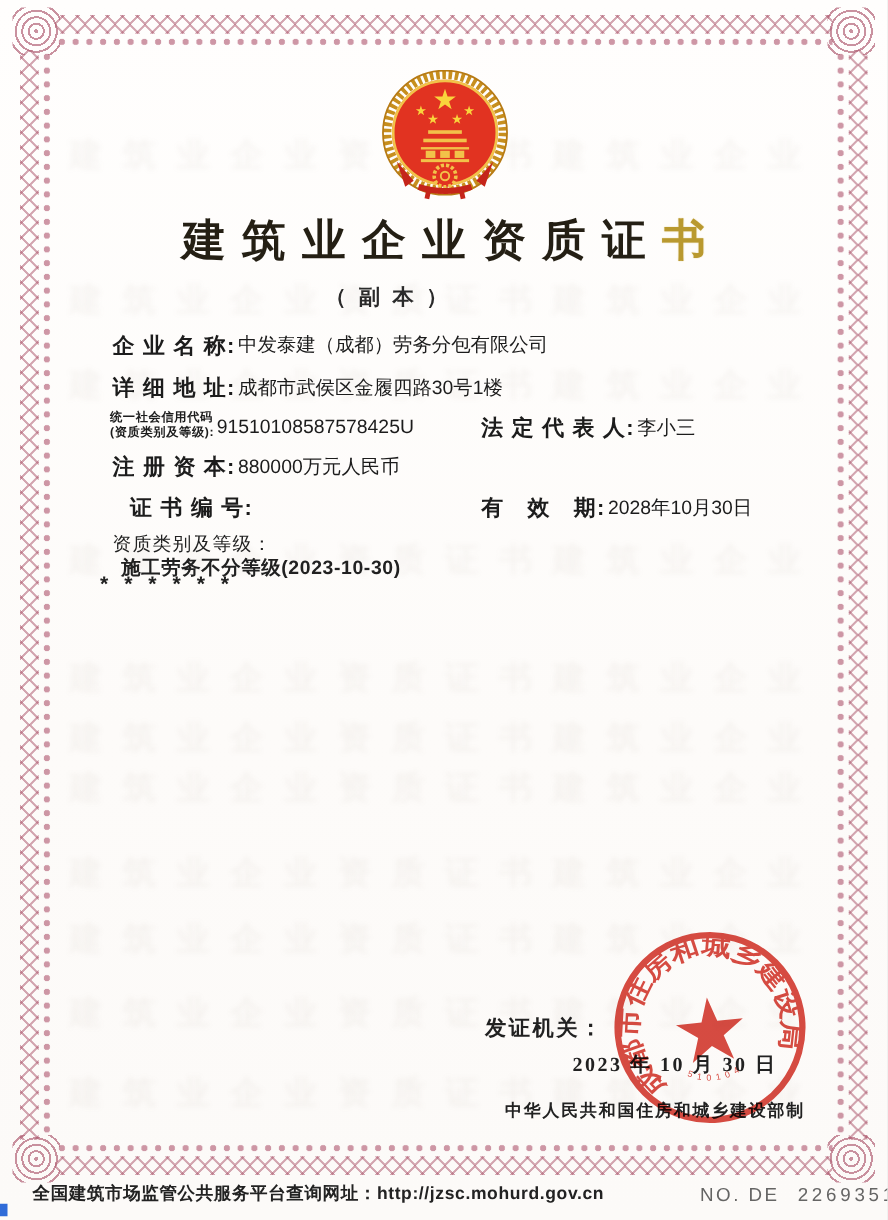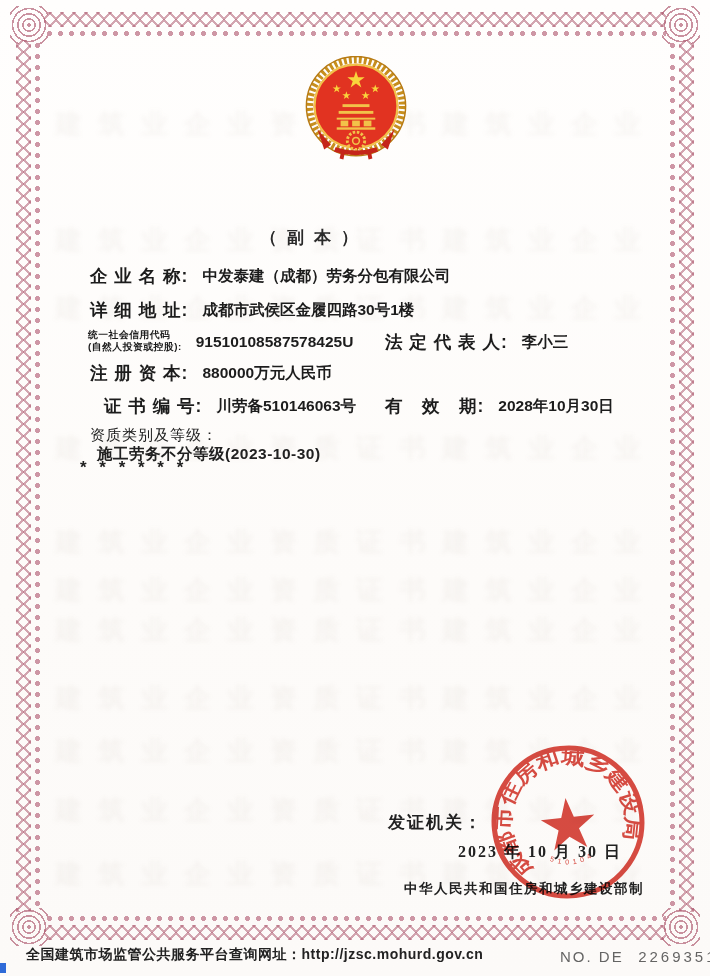--- a/index.html
+++ b/index.html
@@ -41,23 +41,23 @@
   
   .emblem{position:absolute;left:297px;top:56px;width:118px;height:106px;}
   .title{position:absolute;left:0;top:169px;width:710px;text-align:center;
          font-size:35px;font-weight:bold;letter-spacing:13px;padding-left:13px;box-sizing:border-box;
          color:#241f14;}
   .title .gold{color:#b9992f;text-shadow:0 0 1px #d8c27a;}
   .subtitle{position:absolute;left:0;top:226px;width:618px;text-align:center;
             font-size:17px;font-weight:bold;letter-spacing:10px;padding-left:10px;box-sizing:border-box;color:#2a2a2a;}
 
   
-  .row{position:absolute;white-space:nowrap;display:flex;align-items:flex-start;gap:12px;}
+  .row{position:absolute;white-space:nowrap;display:flex;align-items:flex-start;}
   .flabel{font-size:17.5px;font-weight:bold;letter-spacing:1px;color:#1c1c1c;}
-  .fvalue{font-size:15.5px;font-weight:bold;color:#1c1c1c;margin-left:2px;padding-top:2px;}
+  .fvalue{font-size:15.5px;font-weight:normal;color:#1c1c1c;margin-left:2px;padding-top:2px;}
   .small2{display:inline-flex;flex-direction:column;font-size:9.8px;font-weight:bold;line-height:1.25;letter-spacing:.5px;}
   .wrapval{white-space:normal;display:inline-block;width:168px;line-height:1.25;padding-top:0;}
   .qhead{position:absolute;left:90px;top:426px;font-size:15px;font-weight:normal;letter-spacing:1px;}
   .qitem{position:absolute;left:97px;top:444px;font-size:15.5px;font-weight:bold;letter-spacing:.5px;}
   .qstars{position:absolute;left:80px;top:458px;font-size:17px;font-weight:bold;letter-spacing:4px;}
 
   
   .authority{position:absolute;left:388px;top:811px;font-size:17px;font-weight:bold;letter-spacing:2px;}
   .issuedate{position:absolute;left:458px;top:842px;font-size:16px;font-weight:bold;letter-spacing:2px;
              font-family:Liberation Serif, serif;}
@@ -130,54 +130,56 @@
     <circle cx="60" cy="88" r="9" fill="#e13321" stroke="#f2c249" stroke-width="3" stroke-dasharray="2.6 1.7"></circle>
     <circle cx="60" cy="88" r="3.5" fill="none" stroke="#f2c249" stroke-width="1.6"></circle>
 
     <path d="M20 76 L34 92 L27 97 Z" fill="#c5251a"></path>
     <path d="M100 76 L86 92 L93 97 Z" fill="#c5251a"></path>
     <path d="M38 97 Q60 104 82 97" fill="none" stroke="#c5251a" stroke-width="5"></path>
     <rect x="44" y="98" width="4" height="9" fill="#c5251a" transform="rotate(12 46 102)"></rect>
     <rect x="72" y="98" width="4" height="9" fill="#c5251a" transform="rotate(-12 74 102)"></rect>
   </svg>
 
+  <div class="title">
+    <span>建筑业企业资质证</span><span class="gold">书</span>
+  </div>
   <div class="subtitle">（副本）</div>
 
   <div class="row" style="left:90px;top:264px">
     <span class="flabel">企 业 名 称:</span>
     <span class="fvalue">中发泰建（成都）劳务分包有限公司</span>
   </div>
 
   <div class="row" style="left:90px;top:298px">
     <span class="flabel">详 细 地 址:</span>
     <span class="fvalue">成都市武侯区金履四路30号1楼</span>
   </div>
 
   <div class="row" style="left:88px;top:329px">
     <span class="flabel small2">
       <span>统一社会信用代码</span>
-      <span>(自然人投资或控股):</span>
+      <span>(资质类别及等级):</span>
     </span>
     <span class="fvalue" style="padding-top:4px">91510108587578425U</span>
   </div>
 
   <div class="row" style="left:385px;top:330px">
     <span class="flabel">法 定 代 表 人:</span>
     <span class="fvalue">李小三</span>
   </div>
 
   <div class="row" style="left:90px;top:361px">
     <span class="flabel">注 册 资 本:</span>
     <span class="fvalue">880000万元人民币</span>
   </div>
 
 
   <div class="row" style="left:104px;top:394px">
     <span class="flabel">证 书 编 号:</span>
-    <span class="fvalue">川劳备510146063号</span>
   </div>
 
   <div class="row" style="left:385px;top:394px">
     <span class="flabel">有　效　期:</span>
     <span class="fvalue">2028年10月30日</span>
   </div>
 
   <div class="qhead">资质类别及等级：</div>
   <div class="qitem">施工劳务不分等级(2023-10-30)</div>
   <div class="qstars">* * * * * *</div>

